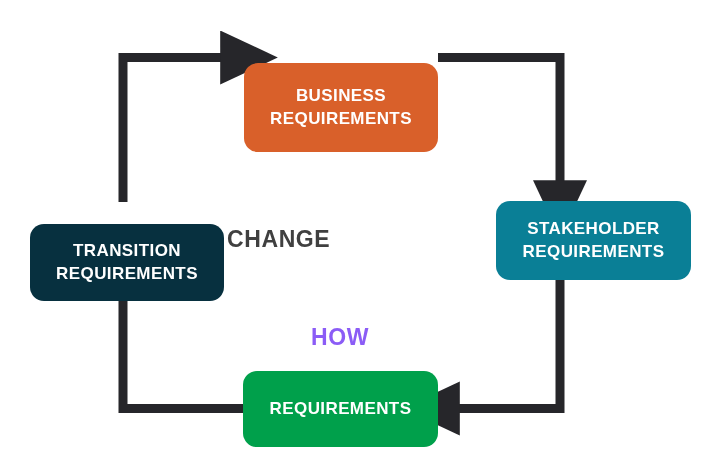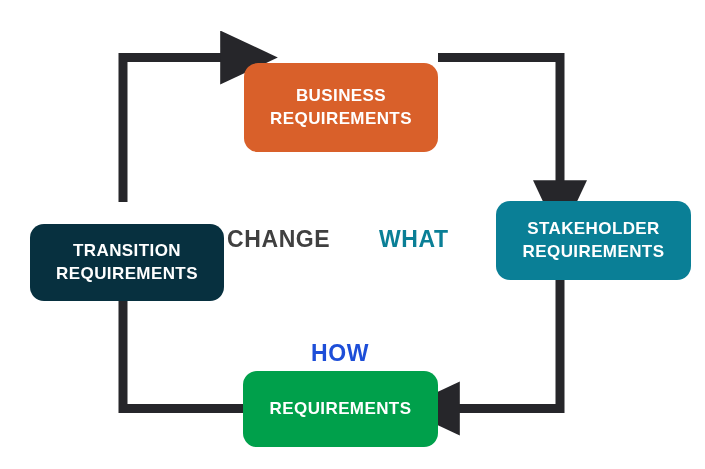--- a/index.html
+++ b/index.html
@@ -114,19 +114,18 @@
   <div class="node-box" id="node-solution" style="background:#00a04b;">
     <span class="node-line">REQUIREMENTS</span>
   </div>
 
   <div class="node-box" id="node-transition" style="background:#07303f;">
     <span class="node-line">TRANSITION</span>
     <span class="node-line">REQUIREMENTS</span>
   </div>
 
 
-  <div class="center-label" id="label-what" style="color:#0a7f96;">WHAT</div>
 
-  <div class="center-label" id="label-how" style="color:#1d4ed8;margin-top:16px;">HOW</div>
+  <div class="center-label" id="label-how" style="color:#8b5cf6;">HOW</div>
 
   <div class="center-label" id="label-change" style="color:#404040;">CHANGE</div>
 
 </div>
 
 </body></html>

